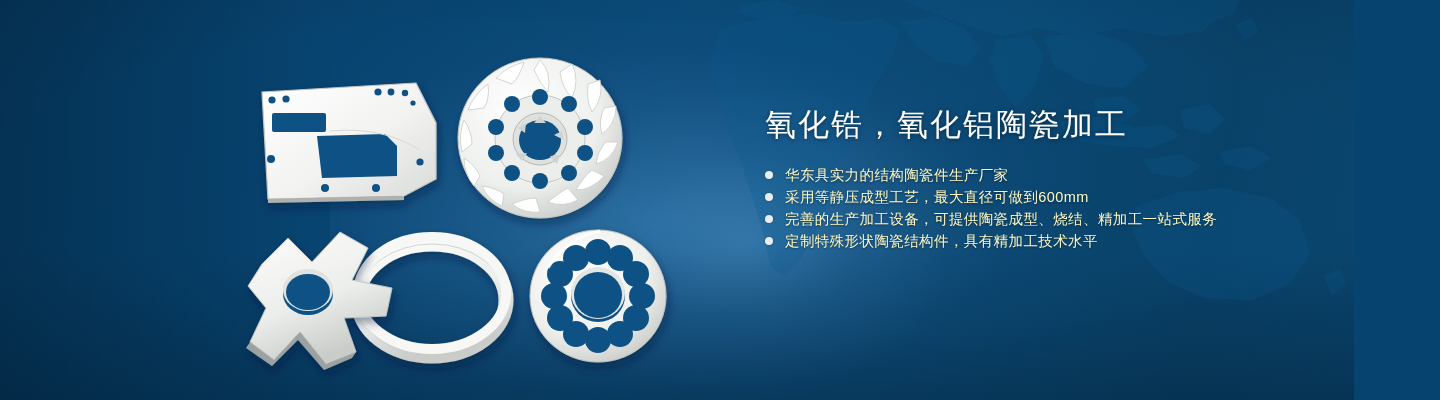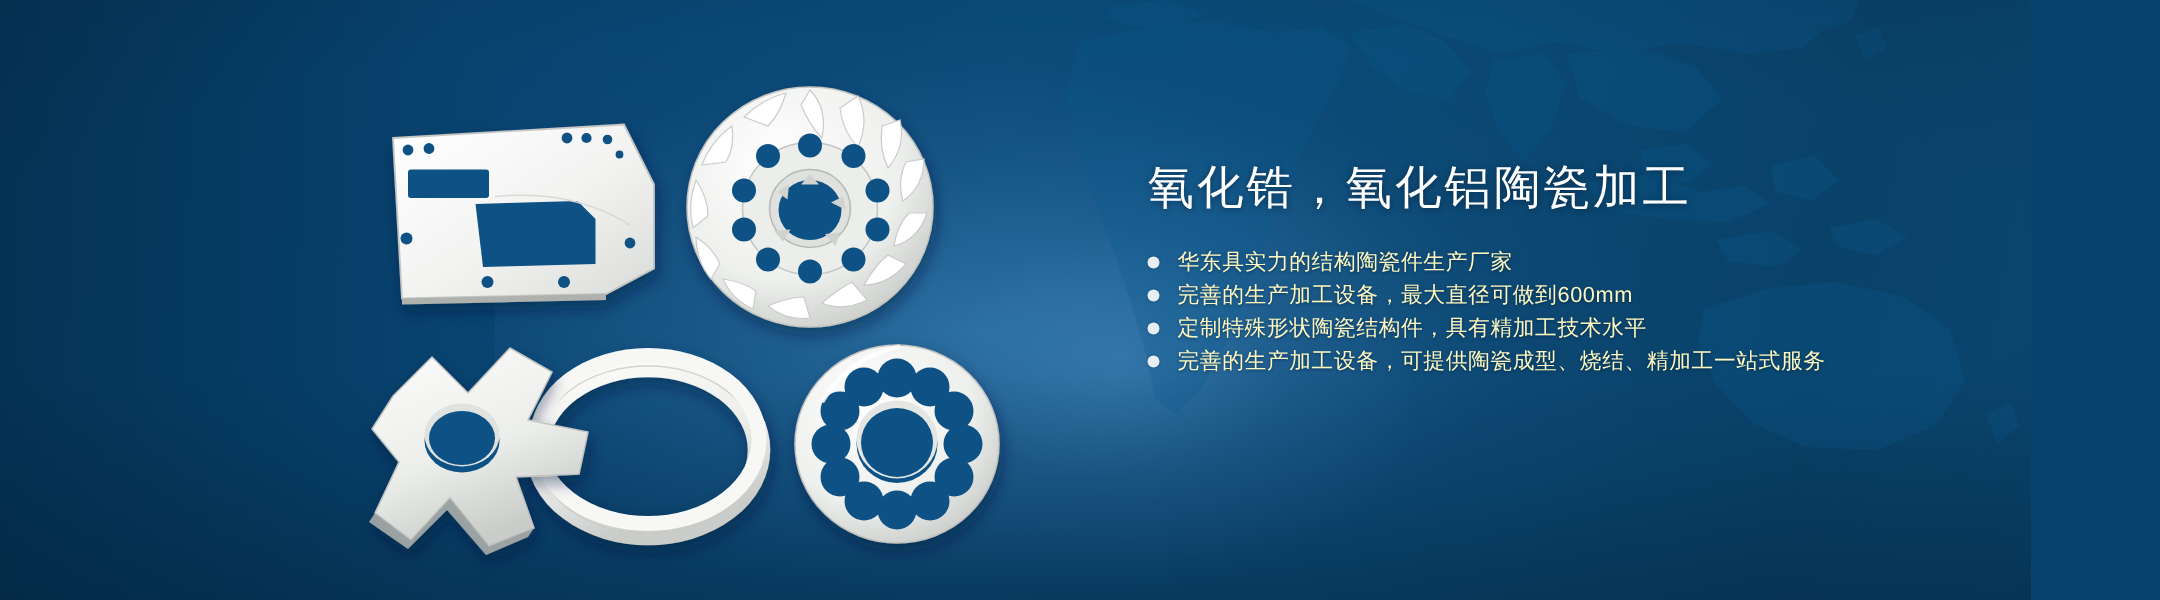--- a/index.html
+++ b/index.html
@@ -275,26 +275,26 @@
   <div class="content">
     <div class="headline">氧化锆，氧化铝陶瓷加工</div>
 
     <ul class="bullets">
       <li class="bullet">
         <span class="dot"></span>
         <span class="btext">华东具实力的结构陶瓷件生产厂家</span>
       </li>
       <li class="bullet">
         <span class="dot"></span>
-        <span class="btext">完善的生产加工设备，最大直径可做到600mm</span>
+        <span class="btext">采用等静压成型工艺，最大直径可做到600mm</span>
+      </li>
+      <li class="bullet">
+        <span class="dot"></span>
+        <span class="btext">完善的生产加工设备，可提供陶瓷成型、烧结、精加工一站式服务</span>
       </li>
       <li class="bullet">
         <span class="dot"></span>
         <span class="btext">定制特殊形状陶瓷结构件，具有精加工技术水平</span>
       </li>
-      <li class="bullet">
-        <span class="dot"></span>
-        <span class="btext">完善的生产加工设备，可提供陶瓷成型、烧结、精加工一站式服务</span>
-      </li>
     </ul>
   </div>
 
 </div>
 
 </body></html>

